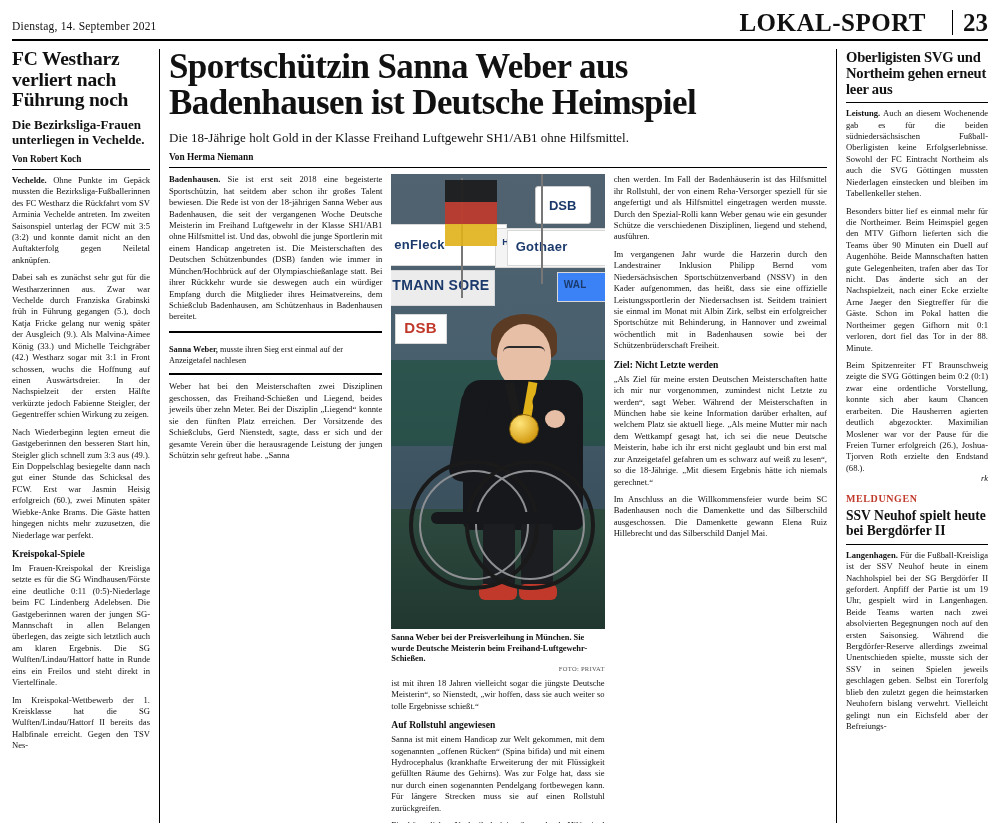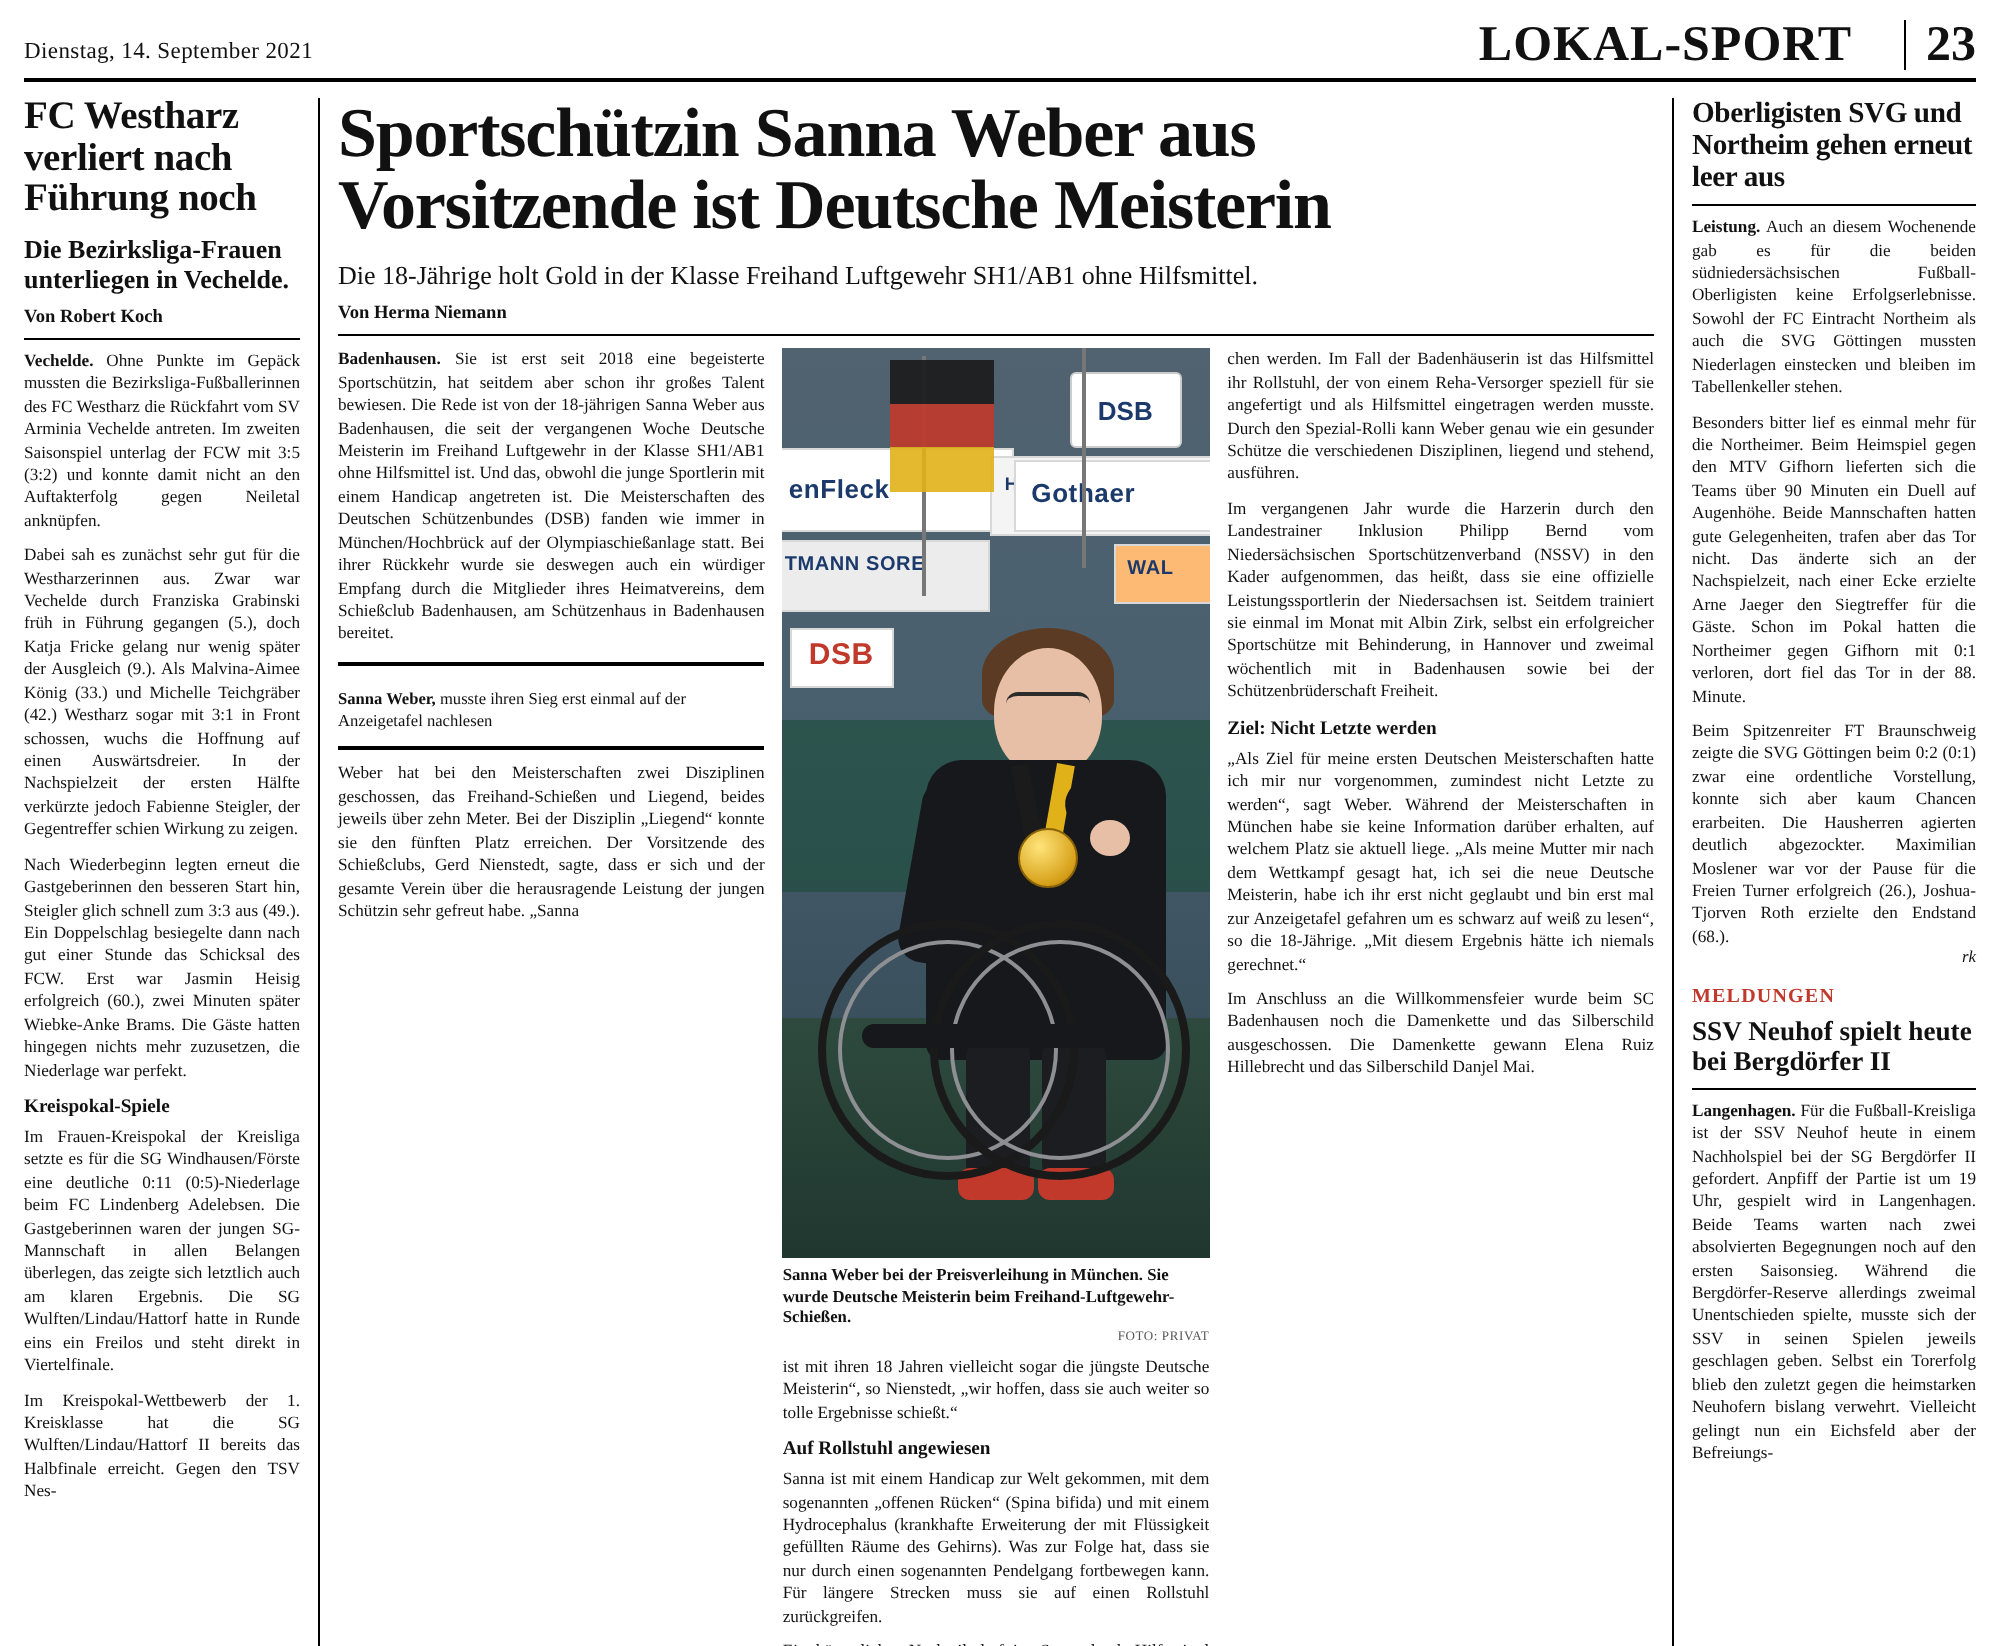--- a/index.html
+++ b/index.html
@@ -134,21 +134,21 @@
       </div>
       <div class="subhead">Kreispokal-Spiele</div>
       <div class="body-text">
         <p>Im Frauen-Kreispokal der Kreisliga setzte es für die SG Windhausen/Förste eine deutliche 0:11 (0:5)-Niederlage beim FC Lindenberg Adelebsen. Die Gastgeberinnen waren der jungen SG-Mannschaft in allen Belangen überlegen, das zeigte sich letztlich auch am klaren Ergebnis. Die SG Wulften/Lindau/Hattorf hatte in Runde eins ein Freilos und steht direkt in Viertelfinale.</p>
         <p>Im Kreispokal-Wettbewerb der 1. Kreisklasse hat die SG Wulften/Lindau/Hattorf II bereits das Halbfinale erreicht. Gegen den TSV Nes-</p>
       </div>
     </div>
 
     <div class="col-mid">
       <div class="hl-main">Sportschützin Sanna Weber aus</div>
-      <div class="hl-main">Vorsitzende ist Deutsche Meisterin</div>
+      <div class="hl-main">Badenhausen ist Deutsche Heimspiel</div>
       <div class="sub-main">Die 18-Jährige holt Gold in der Klasse Freihand Luftgewehr SH1/AB1 ohne Hilfsmittel.</div>
       <div class="byline-main">Von Herma Niemann</div>
       <div class="mid-rule"></div>
 
       <div class="mid-cols">
 
         <div>
           <div class="body-text">
             <p class="has-lead"><span class="lead-in">Badenhausen.</span> Sie ist erst seit 2018 eine begeisterte Sportschützin, hat seitdem aber schon ihr großes Talent bewiesen. Die Rede ist von der 18-jährigen Sanna Weber aus Badenhausen, die seit der vergangenen Woche Deutsche Meisterin im Freihand Luftgewehr in der Klasse SH1/AB1 ohne Hilfsmittel ist. Und das, obwohl die junge Sportlerin mit einem Handicap angetreten ist. Die Meisterschaften des Deutschen Schützenbundes (DSB) fanden wie immer in München/Hochbrück auf der Olympiaschießanlage statt. Bei ihrer Rückkehr wurde sie deswegen auch ein würdiger Empfang durch die Mitglieder ihres Heimatvereins, dem Schießclub Badenhausen, am Schützenhaus in Badenhausen bereitet.</p>
           </div>
@@ -167,26 +167,26 @@
             <div class="photo">
               <div class="bg-wall"></div>
 
               <div class="banner" style="left:-4px; top:50px; width:120px; height:42px;">
                 <div class="txt" style="font-size:13px; padding:12px 0 0 6px;">enFleck</div>
               </div>
               <div class="banner" style="left:104px; top:54px; width:120px; height:40px; background:#f4f4f4;">
                 <div class="txt" style="font-size:9px; padding:8px 0 0 6px; line-height:1.2;">HARTMANN TRESORE</div>
               </div>
               <div class="banner" style="left:-6px; top:96px; width:110px; height:36px; background:#ececec;">
-                <div class="txt" style="font-size:10px; padding:6px 0 0 6px; line-height:1.2;">TMANN SORE</div>
+                <div class="txt" style="font-size:14px; padding:6px 0 0 6px; line-height:1.2;">TMANN SORE</div>
               </div>
               <div class="banner" style="right:-10px; top:56px; width:108px; height:36px;">
                 <div class="txt" style="font-size:13px; padding:8px 0 0 8px; color:#1b3a6b;">Gothaer</div>
               </div>
-              <div class="banner" style="right:-12px; top:98px; width:60px; height:30px; background:#fdba74;">
+              <div class="banner" style="right:-12px; top:98px; width:60px; height:30px; background:#3b82f6;">
                 <div class="txt" style="font-size:10px; padding:6px 0 0 6px;">WAL</div>
               </div>
               <div class="banner" style="left:4px; top:140px; width:52px; height:30px; background:#fff;">
                 <div class="txt" style="font-size:15px; color:#c0392b; padding:4px 0 0 8px;">DSB</div>
               </div>
               <div class="dsb-logo" style="right:14px; top:12px;">
                 <span>DSB</span>
               </div>
 
               <div class="flagpole" style="left:70px; top:4px; height:120px;"></div>

